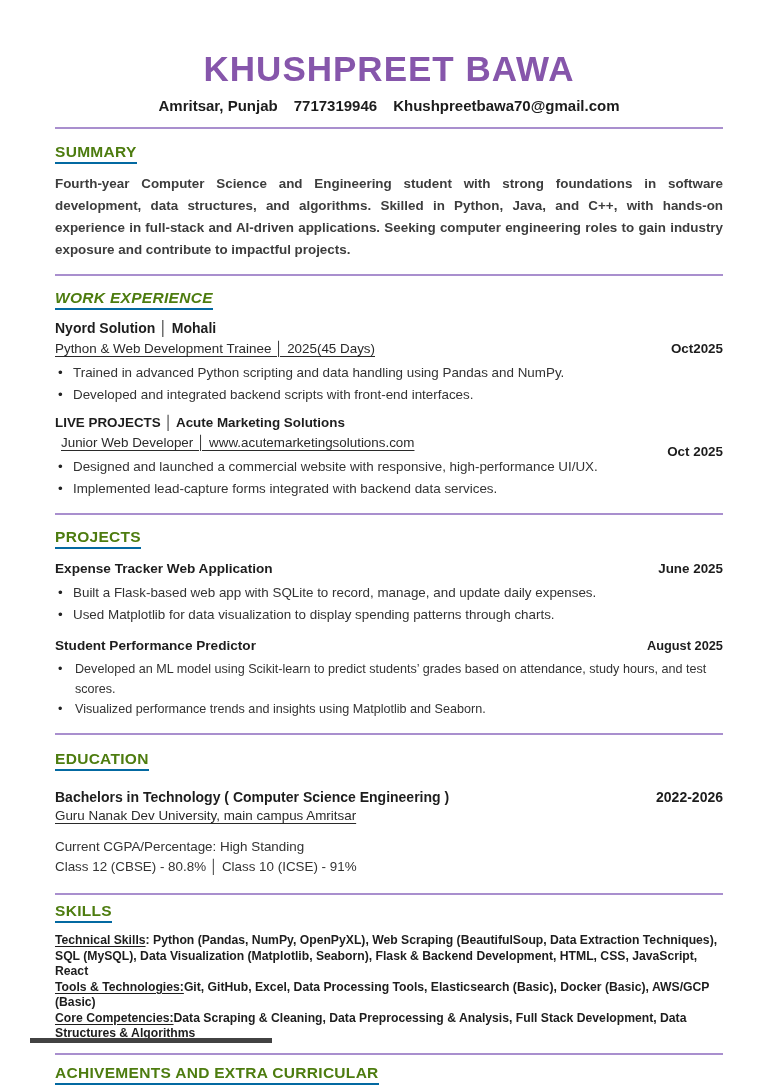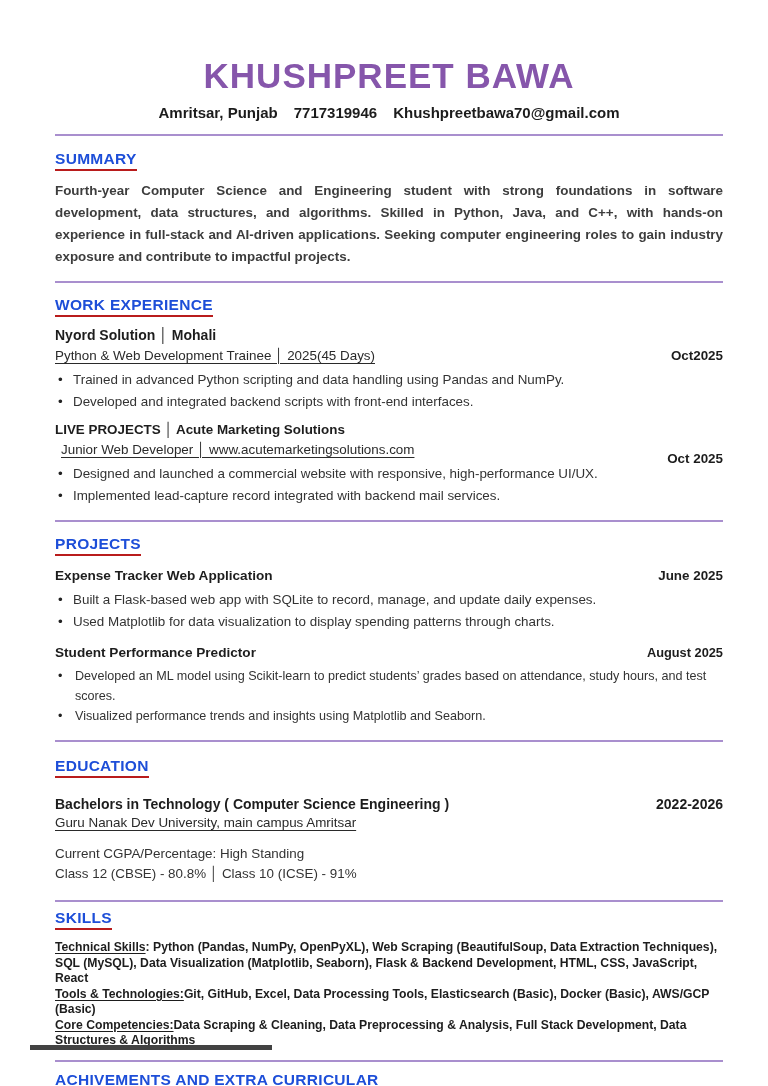--- a/index.html
+++ b/index.html
@@ -9,21 +9,20 @@
     font-family:"Liberation Sans","DejaVu Sans",sans-serif;
     color:#333333;
     position:relative;
     overflow:hidden;
   }
   .page{
     box-sizing:border-box;
     width:768px;height:1043px;
     padding:50px 45px 0 55px;
     position:relative;
-    margin-top:7px;
   }
   
   .name{
     text-align:center;
     font-size:35px;
     font-weight:bold;
     letter-spacing:1px;
     color:#8656ab;
     line-height:38px;
     margin:0;
@@ -43,22 +42,22 @@
     border:none;
     margin:0;
   }
   .rule.header-rule{margin-top:13px;}
   
   .sec-heading{
     display:inline-block;
     font-size:15.5px;
     font-weight:bold;
     letter-spacing:.3px;
-    color:#1d4ed8;
-    border-bottom:2px solid #b91c1c;
+    color:#4d7c0f;
+    border-bottom:2px solid #0369a1;
     padding-bottom:1px;
     margin:0;
   }
   .sec{margin:0;}
   .mt-lg{margin-top:14px;}
   .summary-text{
     margin-top:9px;
     font-size:13.4px;
     line-height:22px;
     text-align:justify;
@@ -185,21 +184,21 @@
     <div class="rule header-rule"></div>
   </header>
 
   <section class="sec">
     <h2 class="sec-heading mt-lg" style="margin-top:14px;">SUMMARY</h2>
     <p class="summary-text">Fourth-year Computer Science and Engineering student with strong foundations in software development, data structures, and algorithms. Skilled in Python, Java, and C++, with hands-on experience in full-stack and AI-driven applications. Seeking computer engineering roles to gain industry exposure and contribute to impactful projects.</p>
     <div class="rule" style="margin-top:11px;"></div>
   </section>
 
   <section class="sec">
-    <h2 class="sec-heading" style="margin-top:13px;">WORK EXPERIENCE</h2>
+    <h2 class="sec-heading" style="margin-top:13px;font-style:italic;">WORK EXPERIENCE</h2>
 
     <div>
       <div class="org-line">Nyord Solution │ Mohali</div>
       <div class="role-row">
         <span class="role-title">Python &amp; Web Development Trainee │ 2025(45 Days)</span>
         <span class="row-date">Oct2025</span>
       </div>
       <ul class="bullets">
         <li>Trained in advanced Python scripting and data handling using Pandas and NumPy.</li>
         <li>Developed and integrated backend scripts with front-end interfaces.</li>
@@ -207,21 +206,21 @@
     </div>
 
     <div>
       <div class="org-line" style="font-size:13.4px;margin-top:9px;">LIVE PROJECTS │ Acute Marketing Solutions</div>
       <div class="role-row">
         <span class="role-title indented">Junior Web Developer │ www.acutemarketingsolutions.com</span>
         <span class="row-date dropped">Oct 2025</span>
       </div>
       <ul class="bullets">
         <li>Designed and launched a commercial website with responsive, high-performance UI/UX.</li>
-        <li>Implemented lead-capture record integrated with backend mail services.</li>
+        <li>Implemented lead-capture forms integrated with backend data services.</li>
       </ul>
     </div>
 
     <div class="rule" style="margin-top:13px;"></div>
   </section>
 
   <section class="sec">
     <h2 class="sec-heading" style="margin-top:13px;">PROJECTS</h2>
 
     <div>

